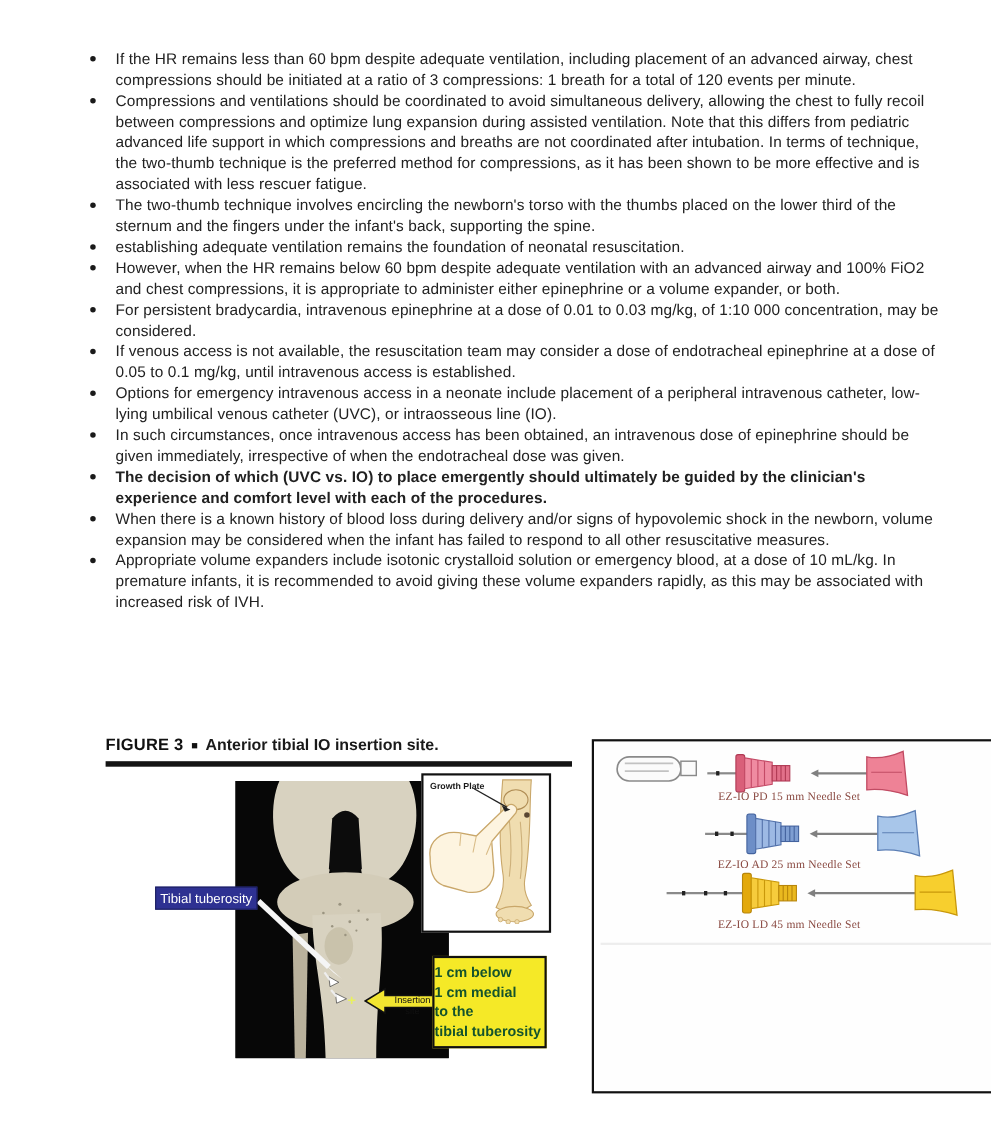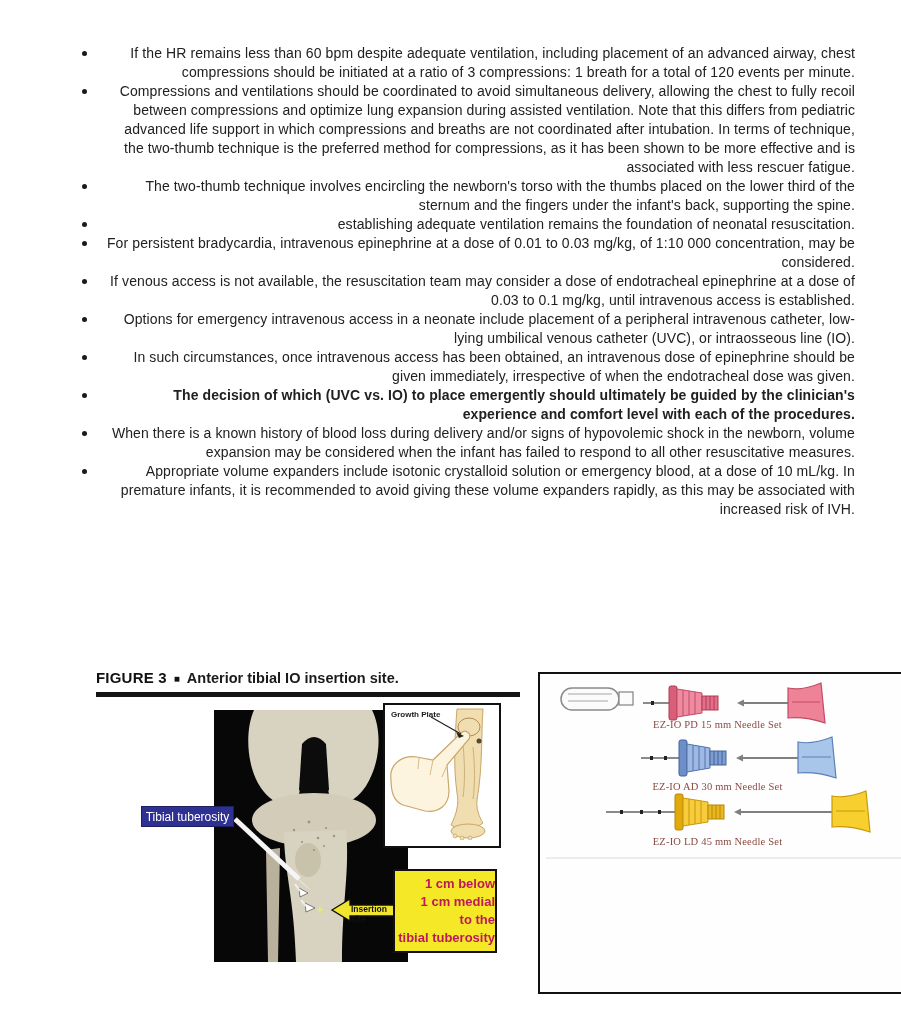--- a/index.html
+++ b/index.html
@@ -2,21 +2,21 @@
 <html><head>
 <meta charset="utf-8">
 <style>
   * { margin:0; padding:0; box-sizing:border-box; }
   html,body { background:#ffffff; }
   .page {
     position:relative; width:901px; height:1024px; background:#ffffff;
     font-family:"Liberation Sans", sans-serif; color:#212121; overflow:hidden;
   }
   .text-flow { position:absolute; left:60px; top:44px; width:795px; }
-  .bullets { list-style:none; padding-left:20px;text-align:right; }
+  .bullets { list-style:none; padding-left:20px; }
   .bullets li {
     position:relative; padding-left:25px;
     font-size:14px; line-height:19px; letter-spacing:0.1px;
   }
   .bullets li::before {
     content:""; position:absolute; left:2px; top:7px;
     width:5px; height:5px; border-radius:50%; background:#1a1a1a;
   }
   .bullets li.bold { font-weight:bold; }
   .med-heading {
@@ -42,27 +42,27 @@
     background:#2e3192; color:#fff; font-size:12px; line-height:21px; text-align:center;
     border:1px solid #1d2060;
   }
   .navy-note {
     position:absolute; left:3px; top:149px; width:152px; z-index:6;
     background:#2e3192; color:#fff; font-size:12.5px; line-height:16px;
     text-align:center; padding:4px 2px 6px 2px; border:1px solid #1d2060;
   }
   .yellow-box {
     position:absolute; left:282px; top:166px; width:104px; z-index:6;
-    background:#f5e927; border:2px solid #111; color:#be185d;
-    font-size:13px; font-weight:bold; line-height:18px; text-align:right;
+    background:#f5e927; border:2px solid #111; color:#14532d;
+    font-size:13px; font-weight:bold; line-height:18px; text-align:left;
     padding:4px 0; white-space:pre-line;
   }
   .insertion-label {
     position:absolute; left:240px; top:201px; width:48px; z-index:7;
-    font-size:8.5px; font-weight:bold; color:#111; text-align:left;
+    font-size:8.5px; font-weight:normal; color:#111; text-align:center;
   }
   
   .needle-panel {
     position:absolute; left:502px; top:7px; width:379px; height:322px;
     background:#fefefe; border:2px solid #111;
   }
   .needle-label {
     position:absolute; left:60px; width:235px; text-align:center;
     font-family:"Liberation Serif", serif; font-size:10.5px; color:#8a4a42; letter-spacing:0.2px;
   }
@@ -82,24 +82,25 @@
         <li><span>Compressions and ventilations should be coordinated to avoid simultaneous delivery, allowing the chest to fully recoil between compressions and optimize lung expansion during assisted ventilation. Note that this differs from pediatric advanced life support in which compressions and breaths are not coordinated after intubation. In terms of technique, the two-thumb technique is the preferred method for compressions, as it has been shown to be more effective and is associated with less rescuer fatigue.</span></li>
 
         <li><span>The two-thumb technique involves encircling the newborn's torso with the thumbs placed on the lower third of the sternum and the fingers under the infant's back, supporting the spine.</span></li>
       </ul>
 
 
     <ul class="bullets">
 
         <li><span>establishing adequate ventilation remains the foundation of neonatal resuscitation.</span></li>
 
+        <li><span>However, when the HR remains below 60 bpm despite adequate ventilation with an advanced airway and 100% FiO2 and chest compressions, it is appropriate to administer either epinephrine or a volume expander, or both.</span></li>
 
         <li><span>For persistent bradycardia, intravenous epinephrine at a dose of 0.01 to 0.03 mg/kg, of 1:10 000 concentration, may be considered.</span></li>
 
-        <li><span>If venous access is not available, the resuscitation team may consider a dose of endotracheal epinephrine at a dose of 0.03 to 0.1 mg/kg, until intravenous access is established.</span></li>
+        <li><span>If venous access is not available, the resuscitation team may consider a dose of endotracheal epinephrine at a dose of 0.05 to 0.1 mg/kg, until intravenous access is established.</span></li>
 
         <li><span>Options for emergency intravenous access in a neonate include placement of a peripheral intravenous catheter, low-lying umbilical venous catheter (UVC), or intraosseous line (IO).</span></li>
 
         <li><span>In such circumstances, once intravenous access has been obtained, an intravenous dose of epinephrine should be given immediately, irrespective of when the endotracheal dose was given.</span></li>
 
         <li class="bold"><span>The decision of which (UVC vs. IO) to place emergently should ultimately be guided by the clinician's experience and comfort level with each of the procedures.</span></li>
 
         <li><span>When there is a known history of blood loss during delivery and/or signs of hypovolemic shock in the newborn, volume expansion may be considered when the infant has failed to respond to all other resuscitative measures.</span></li>
 
         <li><span>Appropriate volume expanders include isotonic crystalloid solution or emergency blood, at a dose of 10 mL/kg. In premature infants, it is recommended to avoid giving these volume expanders rapidly, as this may be associated with increased risk of IVH.</span></li>
@@ -257,19 +258,19 @@
           <line x1="180" y1="131" x2="180" y2="145" stroke="#b8860b"></line>
         </g>
         <g>
           <polygon points="194,138 201,134.5 201,141.5" fill="#808080"></polygon>
           <line x1="198" y1="138" x2="292" y2="138" stroke="#808080" stroke-width="2"></line>
           <path d="M292,122 C302,124 311,123 326,117 L330,158 C315,153 303,152 292,153 Z" fill="#f7cf2e" stroke="#c9980a" stroke-width="1.2"></path>
           <line x1="296" y1="137" x2="325" y2="137" stroke="#c9980a"></line>
         </g>
       </svg>
       <div class="needle-label nl-0">EZ-IO PD 15 mm Needle Set</div>
-      <div class="needle-label nl-1">EZ-IO AD 30 mm Needle Set</div>
+      <div class="needle-label nl-1">EZ-IO AD 25 mm Needle Set</div>
       <div class="needle-label nl-2">EZ-IO LD 45 mm Needle Set</div>
       <div class="panel-divider"></div>
     </div>
 
   </div>
 </div>
 
 </body></html>

